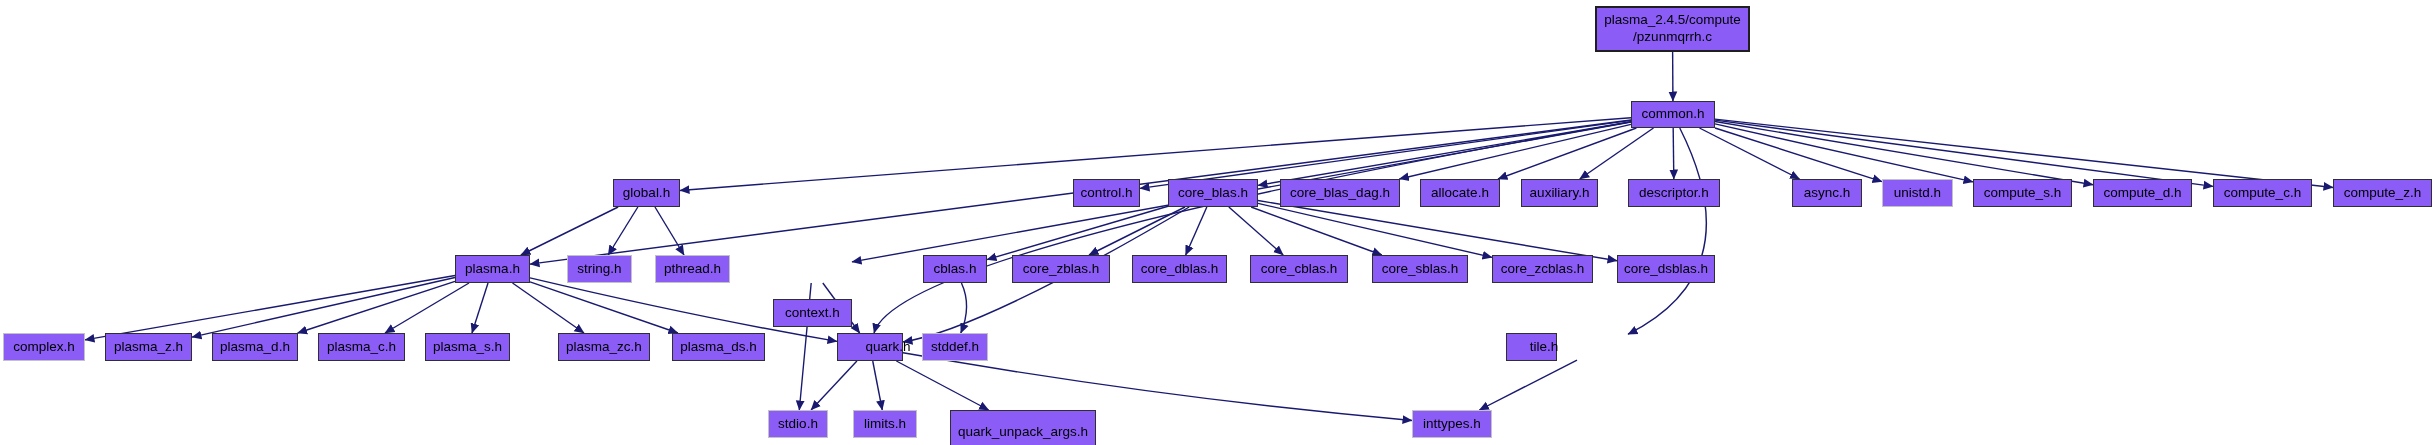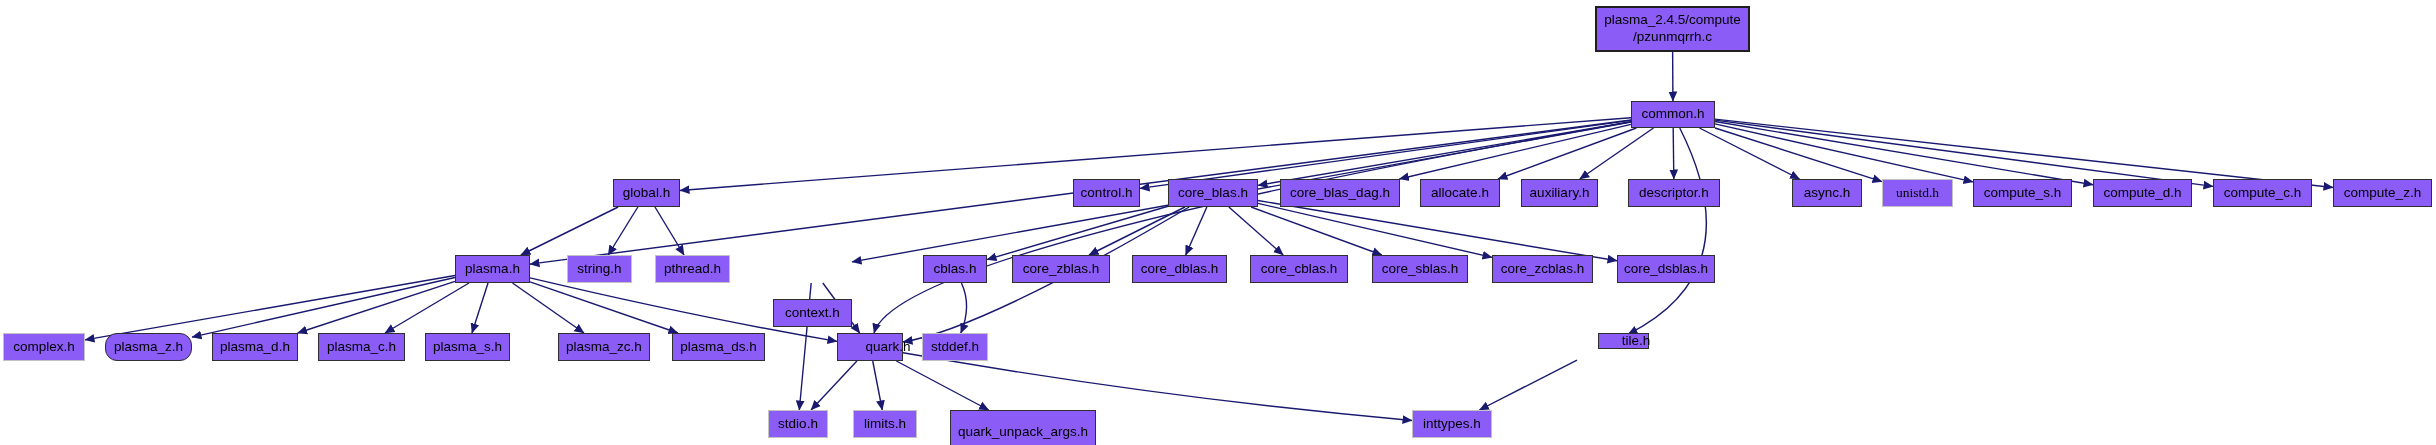--- a/index.html
+++ b/index.html
@@ -91,44 +91,44 @@
 /pzunmqrrh.c</div>
       <div class="node internal" style="left: 1631px; top: 101px; width: 84px; height: 27px;">common.h</div>
       <div class="node internal" style="left: 613px; top: 179px; width: 67px; height: 28px;">global.h</div>
       <div class="node internal" style="left: 1073px; top: 179px; width: 67px; height: 28px;">control.h</div>
       <div class="node internal" style="left: 1168px; top: 179px; width: 90px; height: 28px;">core_blas.h</div>
       <div class="node internal" style="left: 1280px; top: 179px; width: 120px; height: 28px;">core_blas_dag.h</div>
       <div class="node internal" style="left: 1420px; top: 179px; width: 80px; height: 28px;">allocate.h</div>
       <div class="node internal" style="left: 1521px; top: 179px; width: 77px; height: 28px;">auxiliary.h</div>
       <div class="node internal" style="left: 1628px; top: 179px; width: 92px; height: 28px;">descriptor.h</div>
       <div class="node internal" style="left: 1792px; top: 179px; width: 70px; height: 28px;">async.h</div>
-      <div class="node system" style="left: 1882px; top: 179px; width: 71px; height: 28px; font-family: Liberation Serif, serif;">unistd.h</div>
+      <div class="node system" style="left: 1882px; top: 179px; width: 71px; height: 28px;">unistd.h</div>
       <div class="node internal" style="left: 1973px; top: 179px; width: 99px; height: 28px;">compute_s.h</div>
       <div class="node internal" style="left: 2093px; top: 179px; width: 99px; height: 28px;">compute_d.h</div>
       <div class="node internal" style="left: 2213px; top: 179px; width: 99px; height: 28px;">compute_c.h</div>
       <div class="node internal" style="left: 2333px; top: 179px; width: 99px; height: 28px;">compute_z.h</div>
       <div class="node internal" style="left: 455px; top: 255px; width: 75px; height: 28px;">plasma.h</div>
       <div class="node system" style="left: 567px; top: 255px; width: 65px; height: 28px;">string.h</div>
       <div class="node system" style="left: 655px; top: 255px; width: 75px; height: 28px;">pthread.h</div>
       <div class="node internal" style="left: 773px; top: 255px; width: 79px; height: 28px; margin-top: 44px;">context.h</div>
       <div class="node internal" style="left: 923px; top: 255px; width: 64px; height: 28px;">cblas.h</div>
       <div class="node internal" style="left: 1012px; top: 255px; width: 98px; height: 28px;">core_zblas.h</div>
       <div class="node internal" style="left: 1132px; top: 255px; width: 95px; height: 28px;">core_dblas.h</div>
       <div class="node internal" style="left: 1250px; top: 255px; width: 98px; height: 28px;">core_cblas.h</div>
       <div class="node internal" style="left: 1372px; top: 255px; width: 96px; height: 28px;">core_sblas.h</div>
       <div class="node internal" style="left: 1492px; top: 255px; width: 101px; height: 28px;">core_zcblas.h</div>
       <div class="node internal" style="left: 1617px; top: 255px; width: 98px; height: 28px;">core_dsblas.h</div>
       <div class="node system" style="left: 3px; top: 333px; width: 82px; height: 28px;">complex.h</div>
-      <div class="node internal" style="left: 105px; top: 333px; width: 87px; height: 28px; border-radius: 12px;">plasma_z.h</div>
+      <div class="node internal" style="left: 105px; top: 333px; width: 87px; height: 28px;">plasma_z.h</div>
       <div class="node internal" style="left: 212px; top: 333px; width: 86px; height: 28px;">plasma_d.h</div>
       <div class="node internal" style="left: 318px; top: 333px; width: 87px; height: 28px;">plasma_c.h</div>
       <div class="node internal" style="left: 425px; top: 333px; width: 85px; height: 28px;">plasma_s.h</div>
       <div class="node internal" style="left: 558px; top: 333px; width: 92px; height: 28px;">plasma_zc.h</div>
       <div class="node internal" style="left: 672px; top: 333px; width: 93px; height: 28px;">plasma_ds.h</div>
       <div class="node internal" style="left: 837px; top: 333px; width: 66px; height: 28px; padding-left: 36px;">quark.h</div>
       <div class="node system" style="left: 922px; top: 333px; width: 66px; height: 28px;">stddef.h</div>
-      <div class="node internal" style="left: 1598px; top: 333px; width: 51px; height: 16px; padding-left: 25px;">tile.h</div>
+      <div class="node internal" style="left: 1506px; top: 333px; width: 51px; height: 28px; padding-left: 25px;">tile.h</div>
       <div class="node system" style="left: 768px; top: 410px; width: 60px; height: 28px;">stdio.h</div>
       <div class="node system" style="left: 853px; top: 410px; width: 64px; height: 28px;">limits.h</div>
       <div class="node internal" style="left: 942px; top: 410px; width: 146px; height: 44px; margin-left: 8px;">quark_unpack_args.h</div>
       <div class="node system" style="left: 1412px; top: 410px; width: 80px; height: 28px;">inttypes.h</div>
     </div>
 </div>
 
 </body></html>

